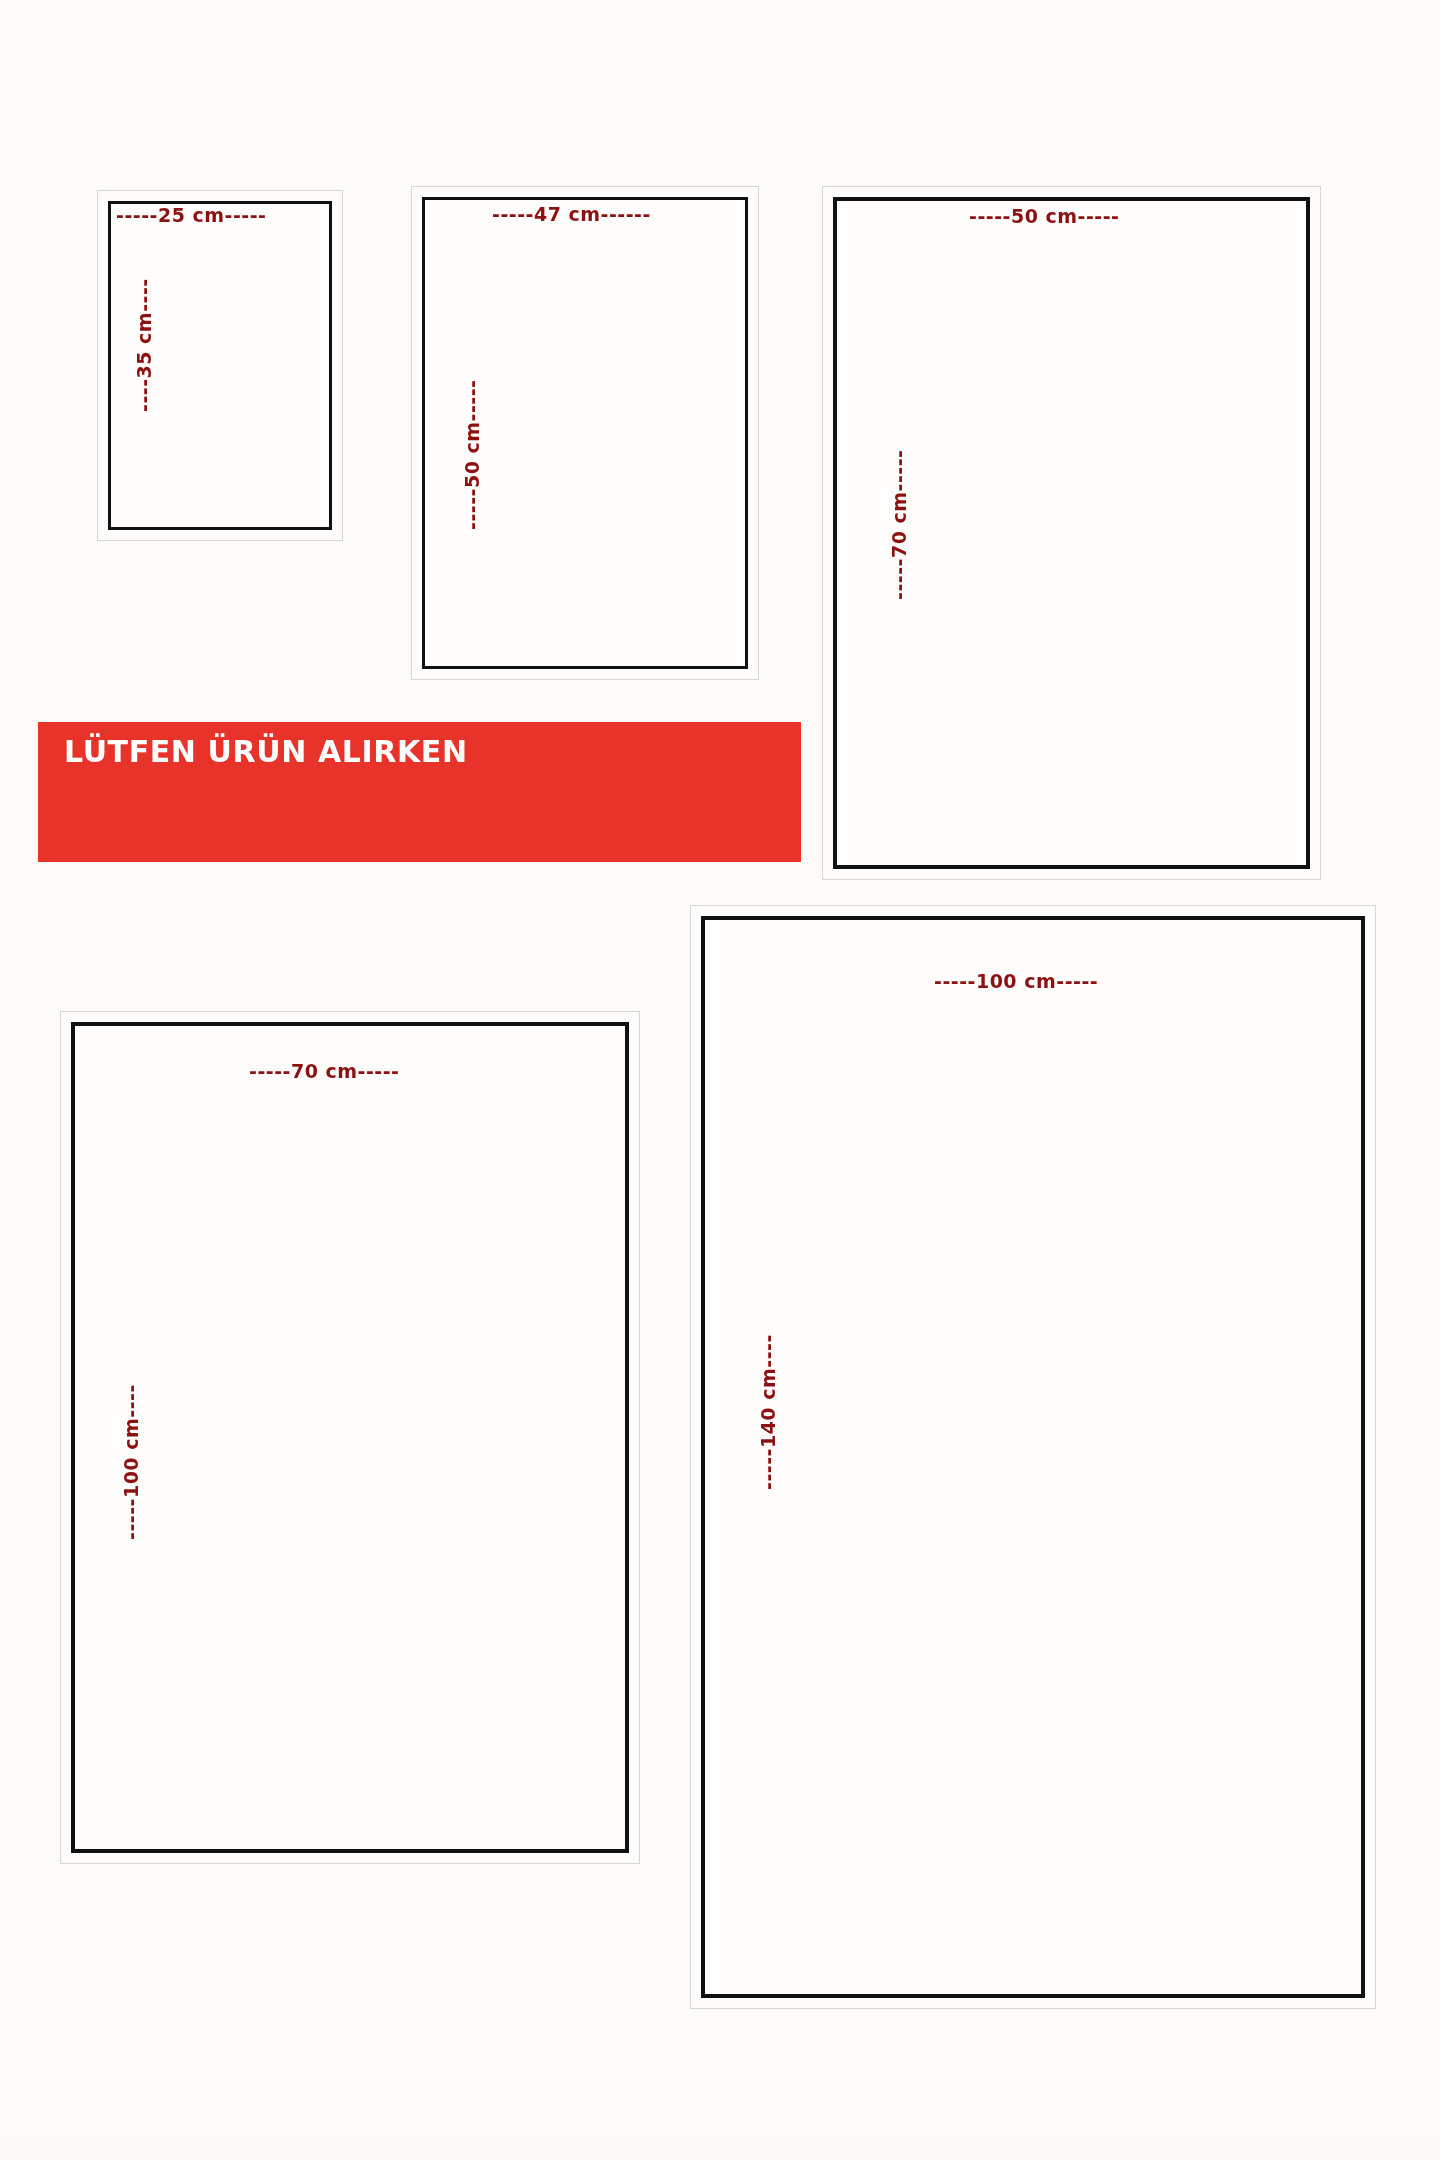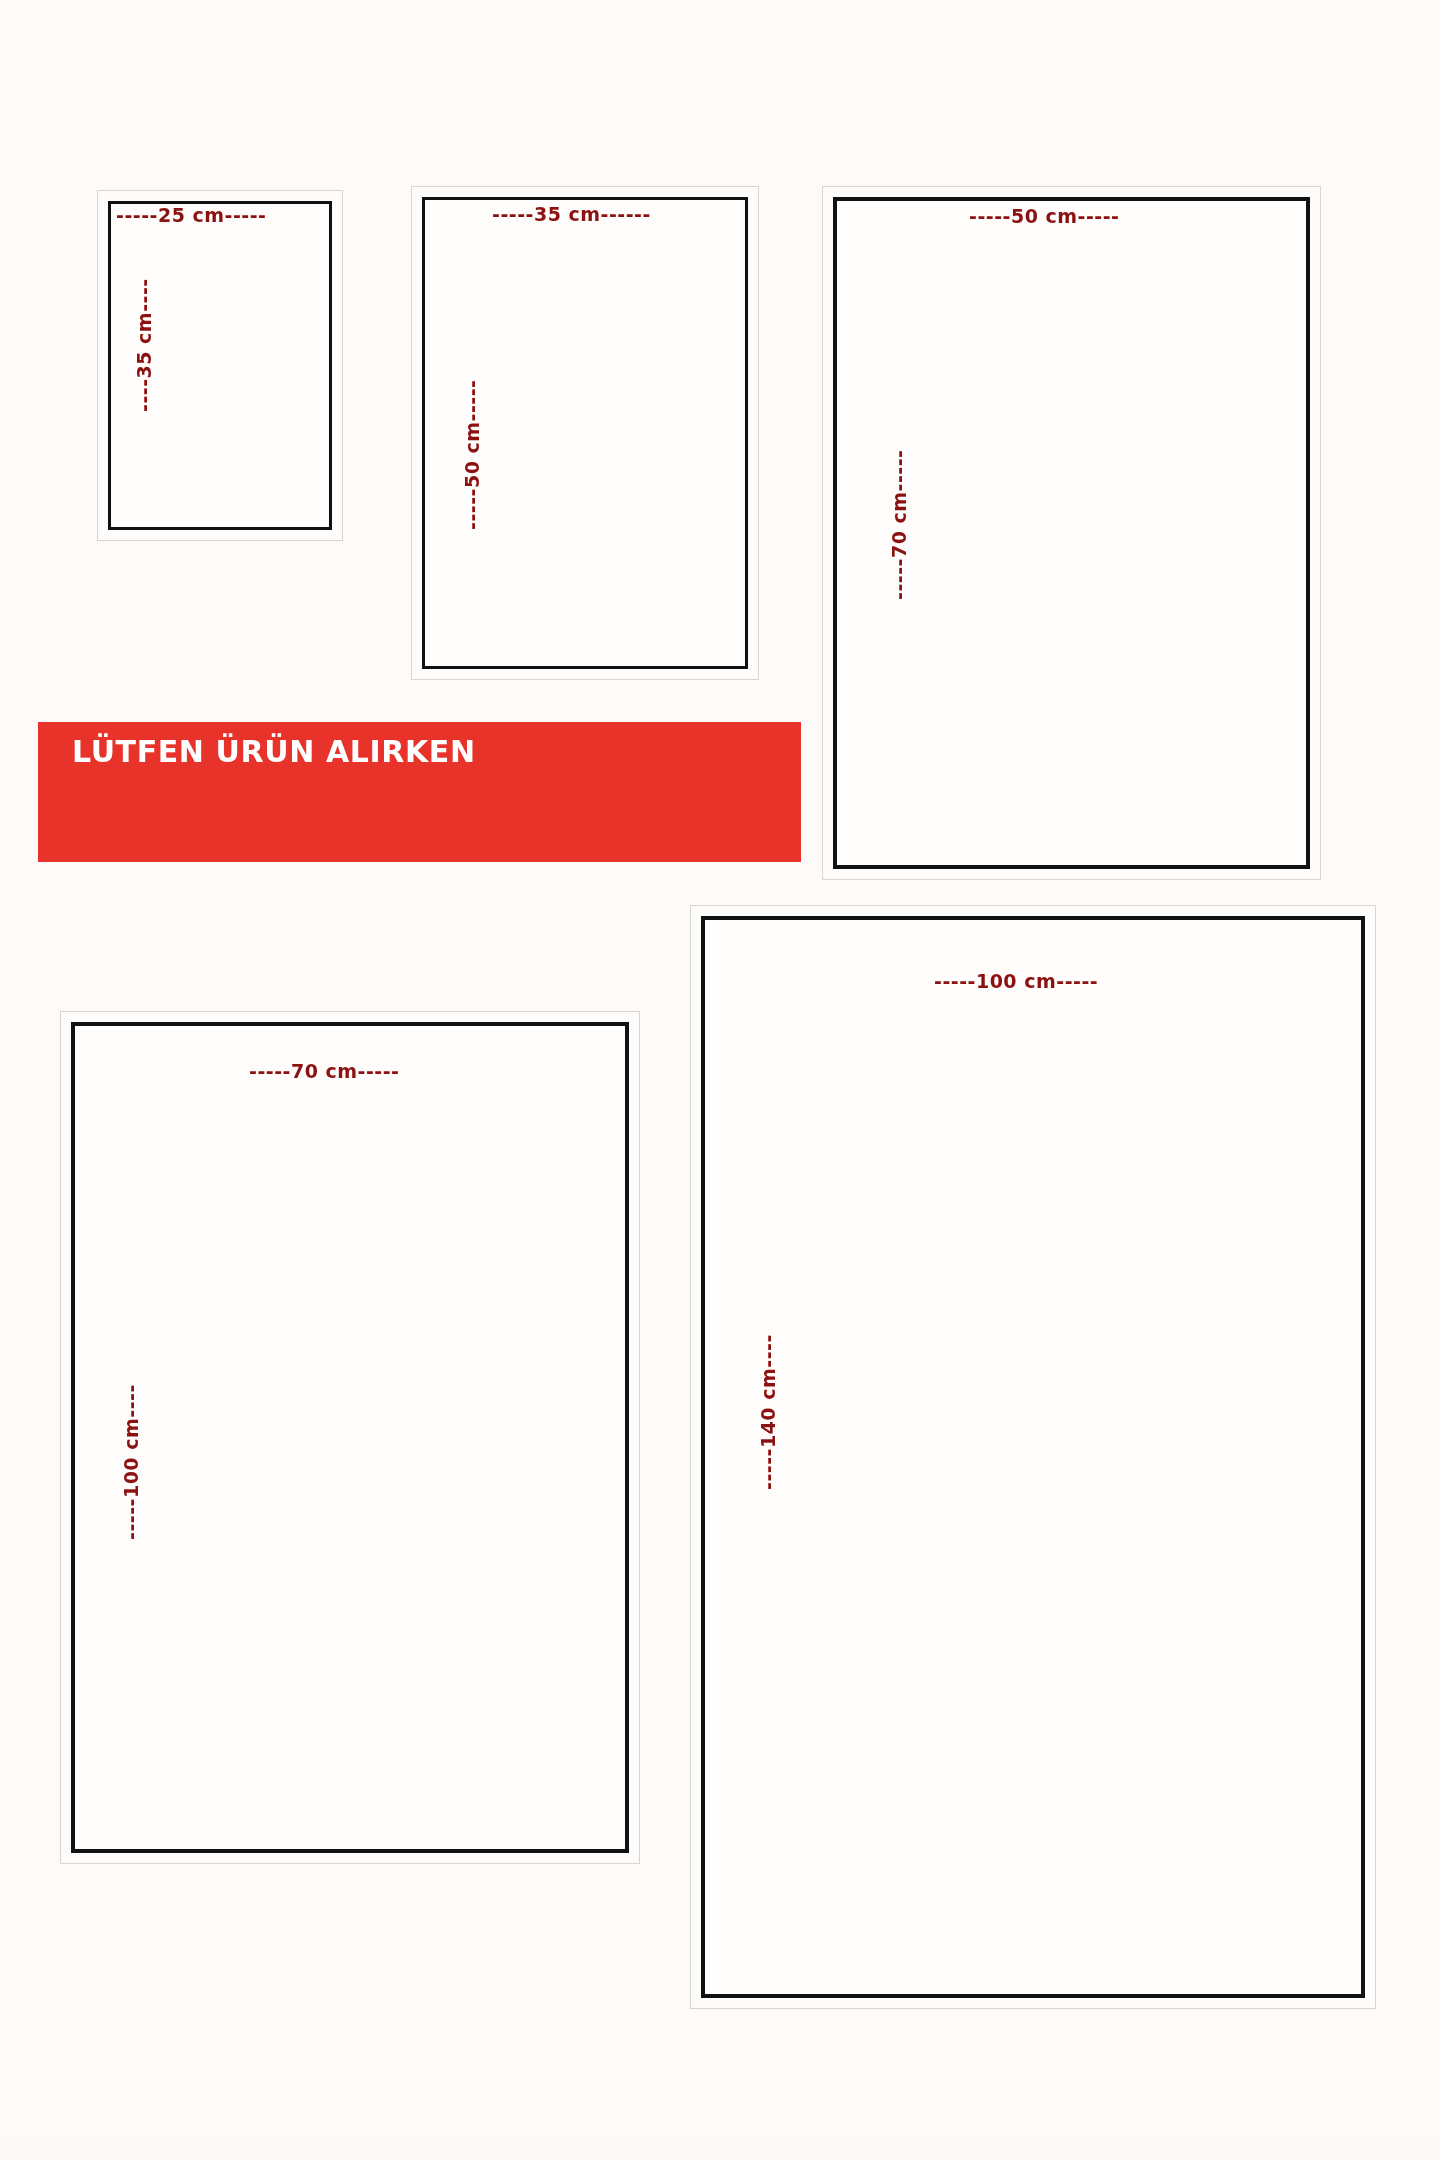--- a/index.html
+++ b/index.html
@@ -57,21 +57,21 @@
   }
 
   
   .banner {
     position: absolute;
     background: #e8332a;
     color: #ffffff;
     display: flex;
     flex-direction: column;
     justify-content: flex-start;
-    padding: 10px 34px;
+    padding: 10px 26px;
     box-sizing: border-box;
   }
   .banner .line {
     font-size: 30px;
     font-weight: 800;
     letter-spacing: 0.6px;
     line-height: 1.32;
     font-family: "DejaVu Sans", sans-serif;
   }
 </style>
@@ -82,21 +82,21 @@
 
   <div class="frame thin" style="left:97px; top:190px; width:246px; height:351px;">
     <div class="inner"></div>
   </div>
   <div class="dim" style="left:116px; top:204px;">-----25 cm-----</div>
   <div class="dim vert" style="left:133px; top:412px;">----35 cm----</div>
 
   <div class="frame thin" style="left:411px; top:186px; width:348px; height:494px;">
     <div class="inner"></div>
   </div>
-  <div class="dim" style="left:492px; top:203px;">-----35 cm------</div>
+  <div class="dim" style="left:492px; top:203px;">-----47 cm------</div>
   <div class="dim vert" style="left:461px; top:530px;">-----50 cm-----</div>
 
   <div class="frame" style="left:822px; top:186px; width:499px; height:694px;">
     <div class="inner"></div>
   </div>
   <div class="dim" style="left:969px; top:205px;">-----50 cm-----</div>
   <div class="dim vert" style="left:888px; top:600px;">-----70 cm-----</div>
 
   <div class="banner" style="left:38px; top:722px; width:763px; height:140px;">
     <div class="line">LÜTFEN ÜRÜN ALIRKEN</div>

